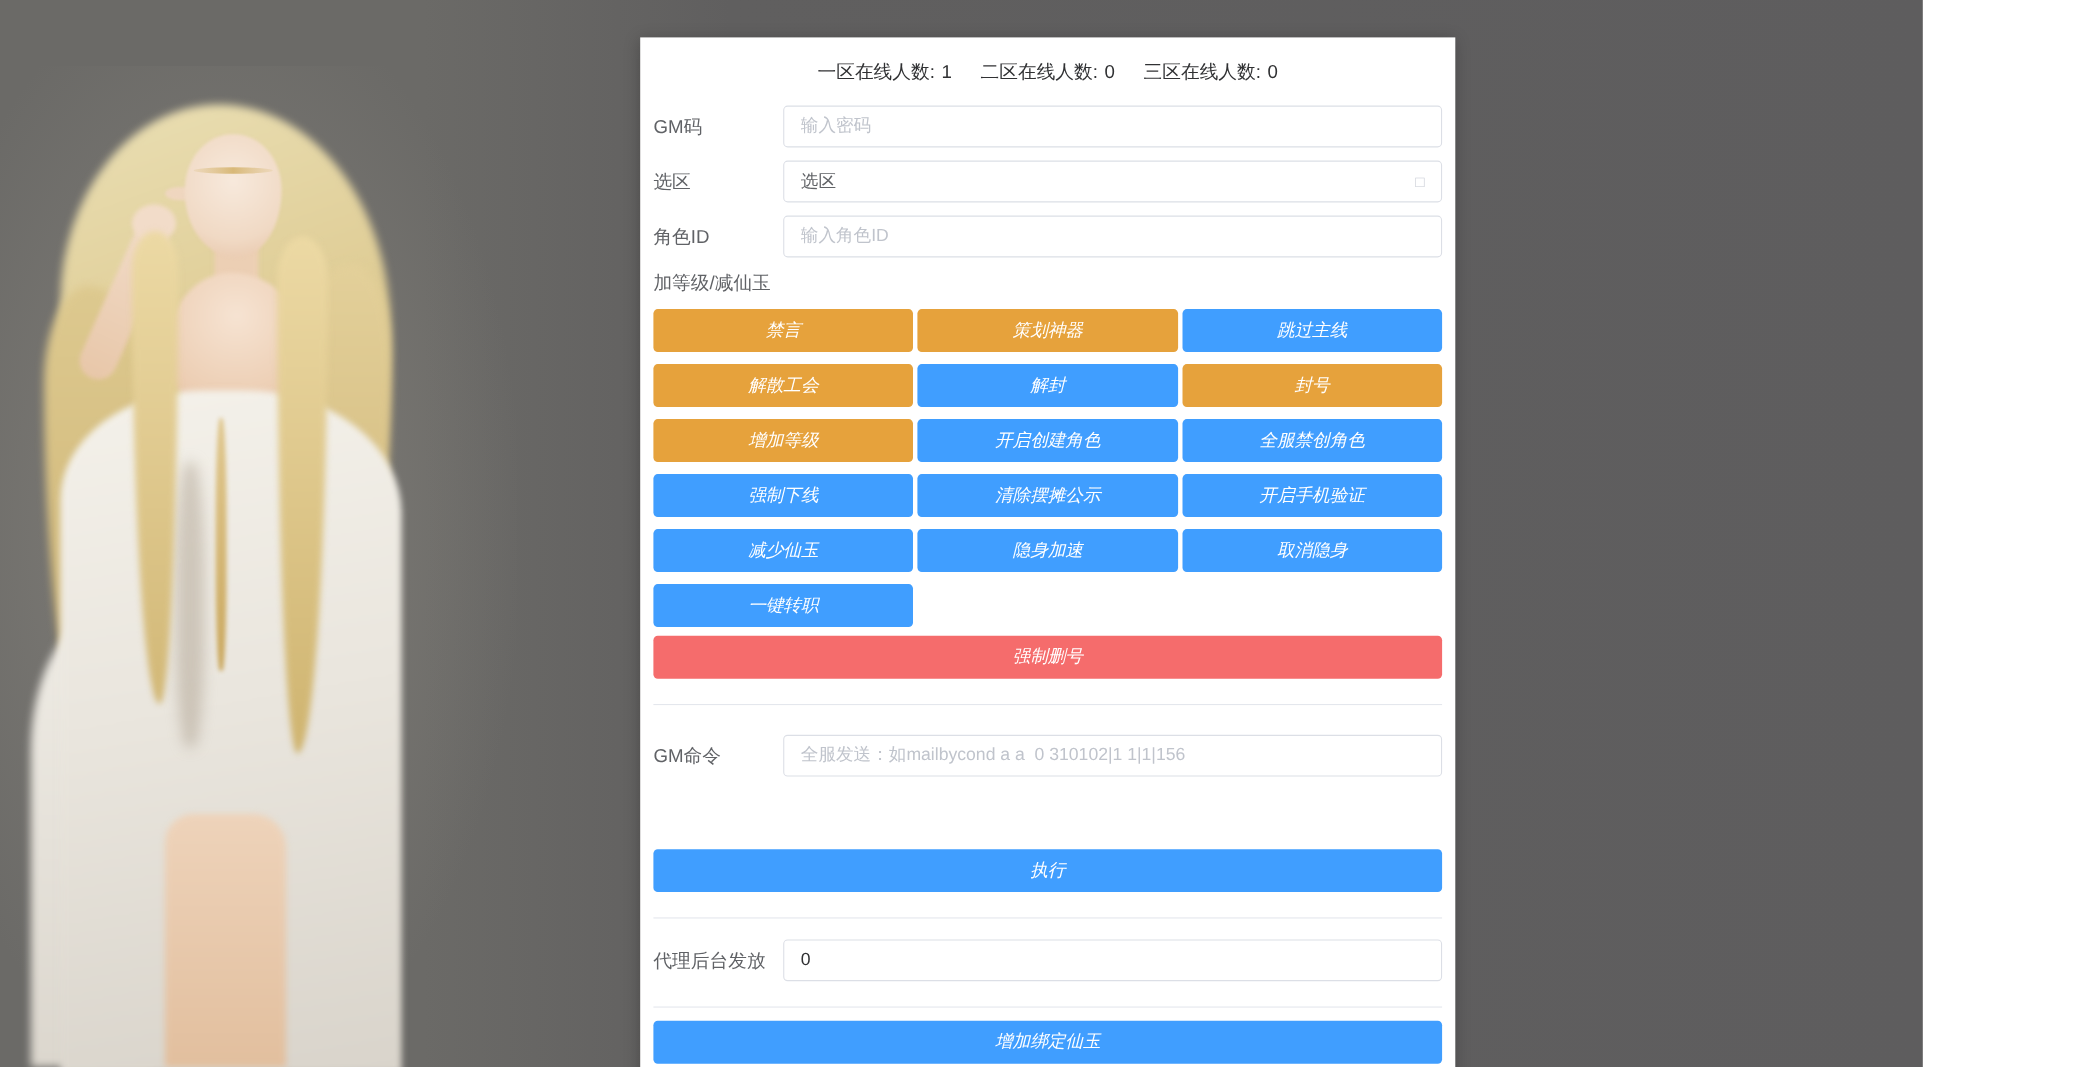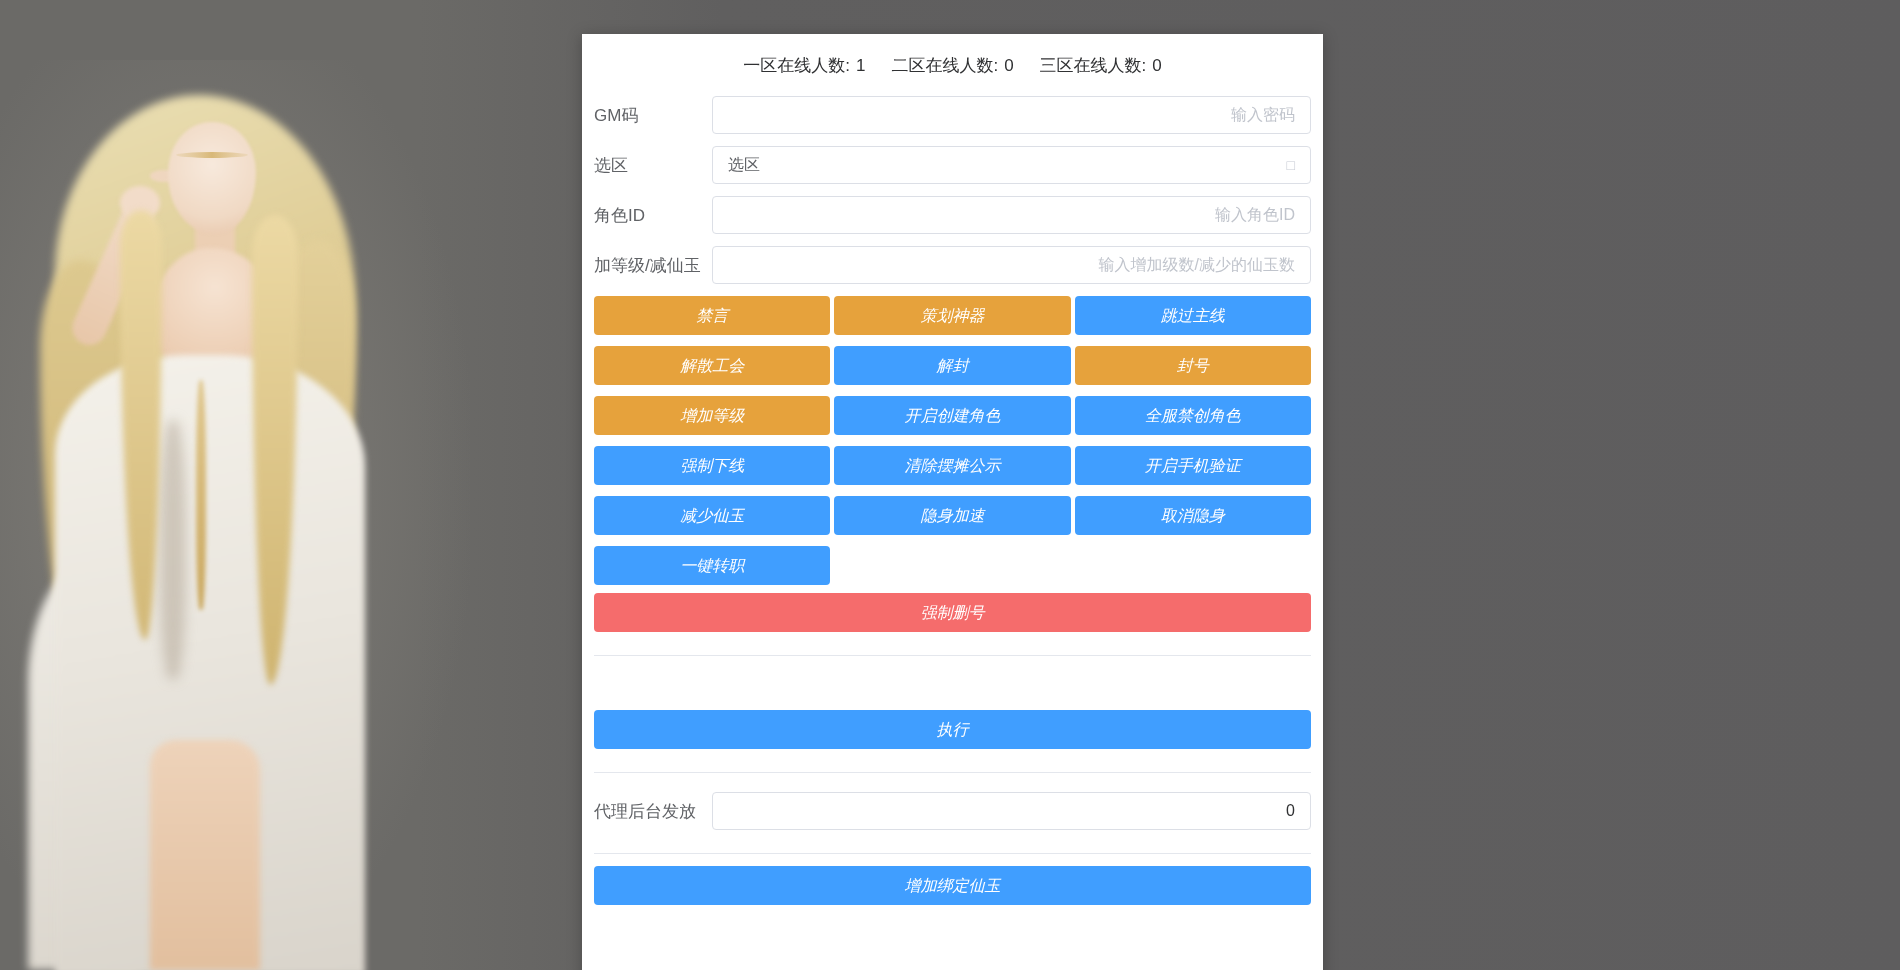--- a/index.html
+++ b/index.html
@@ -1,18 +1,18 @@
 <!DOCTYPE html>
 <html style="--orange: #e6a23c; --blue: #409eff; --red: #f56c6c;"><head>
 <meta charset="utf-8">
 <style>
   * { margin:0; padding:0; box-sizing:border-box; }
   html,body { width:1900px; height:970px; overflow:hidden; }
   body { font-family:"Liberation Sans","DejaVu Sans",sans-serif; }
-  #app { position:relative; width:1900px; height:970px; overflow:hidden;
+  #app { position:relative; width:1748px; height:970px; overflow:hidden;
          background:linear-gradient(90deg,#6b6a67 0%,#6b6a67 22%,#605f5f 38%,#5e5d5e 100%); }
 
   
   .artwork { position:absolute; left:0; top:0; width:470px; height:970px; overflow:hidden; }
   .artwork * { position:absolute; }
   .art-glow { left:-40px; top:60px; width:520px; height:940px;
               background:radial-gradient(ellipse at 45% 45%, rgba(150,146,138,.55), rgba(120,118,114,0) 70%); }
   .hair-back { left:55px; top:95px; width:300px; height:600px;
                border-radius:48% 52% 42% 58% / 30% 34% 66% 70%;
                background:linear-gradient(160deg,#eadfb4 0%,#ddc98f 45%,#c9af6e 100%);
@@ -66,21 +66,21 @@
            background:#ffffff; box-shadow:0 2px 14px rgba(0,0,0,.25); padding:14px 12px 0 12px; }
 
   .stats { display:flex; justify-content:center; align-items:center; gap:26px;
            height:34px; margin-bottom:14px; font-size:17px; color:#303133; }
   .stats b { font-weight:normal; margin-left:6px; }
 
   .form-row { display:flex; align-items:center; margin-bottom:12px; }
   .form-label { width:118px; flex:0 0 118px; font-size:17px; color:#606266; }
   .input, .select { flex:1; height:38px; border:1px solid #dcdfe6; border-radius:4px;
                     background:#fff; font-size:16px; padding:0 15px; color:#606266;
-                    font-family:inherit; outline:none; width:100%;text-align:right; }
+                    font-family:inherit; outline:none; width:100%; }
   .input::placeholder { color:#c0c4cc; }
   .select { display:flex; align-items:center; justify-content:space-between; cursor:pointer; }
   .select .box-glyph { color:#c8ccd4; font-size:14px; line-height:1; }
 
   .btn-grid { display:grid; grid-template-columns:1fr 1fr 1fr; column-gap:4px; row-gap:11px;
               margin-top:10px; }
   .btn { height:39px; line-height:39px; text-align:center; color:#fff; font-size:16px;
          border-radius:4px; cursor:pointer; border:none; font-family:inherit;font-style:italic; }
   .btn.orange { background:var(--orange,#e6a23c); }
   .btn.blue   { background:var(--blue,#409eff); }
@@ -147,21 +147,20 @@
       </div>
     </div>
 
     <div class="form-row">
       <span class="form-label">角色ID</span>
       <input class="input" type="text" placeholder="输入角色ID" style="">
     </div>
 
     <div class="form-row">
       <span class="form-label">加等级/减仙玉</span>
-      <input class="input" type="text" placeholder="输入增加级数/减少的仙玉数" style="">
     </div>
 
     <div class="btn-grid">
         <button class="btn orange">禁言</button>
         <button class="btn orange">策划神器</button>
         <button class="btn blue">跳过主线</button>
         <button class="btn orange">解散工会</button>
         <button class="btn blue">解封</button>
         <button class="btn orange">封号</button>
         <button class="btn orange">增加等级</button>
@@ -173,20 +172,24 @@
         <button class="btn blue">减少仙玉</button>
         <button class="btn blue">隐身加速</button>
         <button class="btn blue">取消隐身</button>
         <button class="btn blue">一键转职</button>
       </div>
 
     <button class="btn red btn-wide">强制删号</button>
 
     <div class="divider"></div>
 
+    <div class="form-row gm-row">
+      <span class="form-label">GM命令</span>
+      <input class="input" type="text" placeholder="全服发送：如mailbycond a a  0 310102|1 1|1|156" style="">
+    </div>
 
     <button class="btn blue btn-wide exec-btn">执行</button>
 
     <div class="divider"></div>
 
     <div class="form-row agent-row">
       <span class="form-label">代理后台发放</span>
       <input class="input" type="text" style="color: rgb(48, 49, 51);" value="0">
     </div>
 

